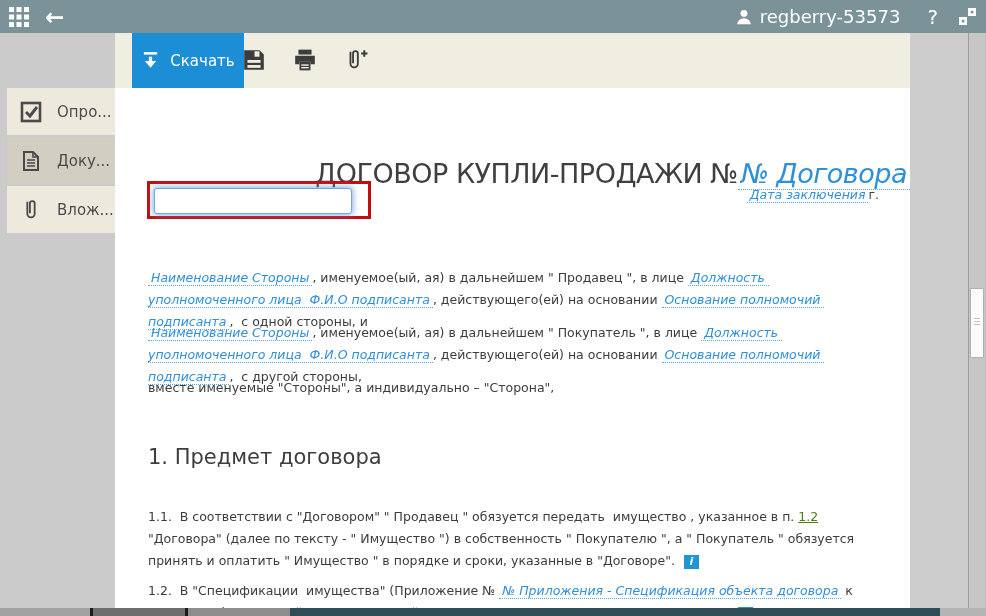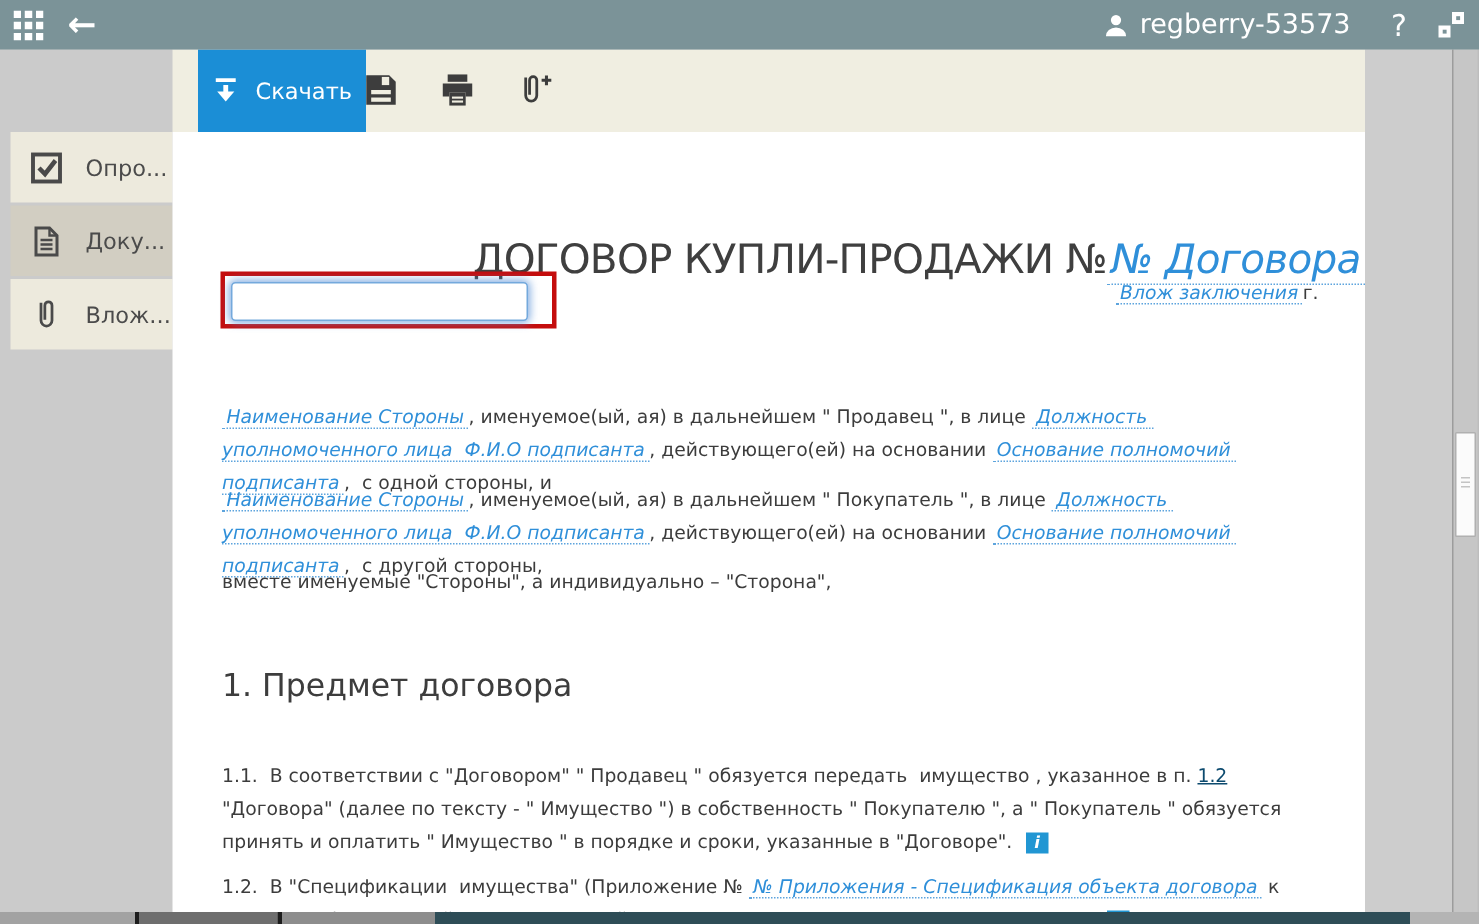--- a/index.html
+++ b/index.html
@@ -40,21 +40,21 @@
   .red-annotation{position:absolute;left:32px;top:93px;width:224px;height:38px;
                   border:3px solid #c40d0d;box-sizing:border-box;}
   .number-input{position:absolute;left:4px;top:4px;width:192px;height:22px;border:1px solid #74a9dc;
                 border-radius:3px;box-shadow:0 0 6px 1px rgba(90,145,215,.75);outline:none;}
   .date-line{position:absolute;top:99px;right:31px;font-size:12.5px;color:#3c3c3c;}
   .para{position:absolute;left:33px;width:726px;font-size:12.5px;line-height:22px;
         color:#3c3c3c;white-space:pre-wrap;}
   .doc-h1{position:absolute;left:33px;top:357px;font-size:21px;color:#3d3d3d;font-weight:400;}
   .tpl-link{color:#2f8fd9;font-style:italic;text-decoration:none;cursor:pointer;
             border-bottom:1px dotted #5da4dd;padding:0 3px;}
-  .doc-link{color:#0c4a6e;text-decoration:underline;cursor:pointer;}
+  .doc-link{color:#4d7c0f;text-decoration:underline;cursor:pointer;}
   .info-badge{display:inline-block;min-width:15px;height:14px;background:#2196d3;color:#fff;
               font-size:11px;font-weight:bold;font-style:italic;text-align:center;
               line-height:14px;margin-left:5px;cursor:pointer;}
   
   .right-gutter{position:absolute;left:795px;top:0;right:0;bottom:0;background:#cdcdcd;}
   .vtrack{position:absolute;left:58px;width:16px;top:0;bottom:0;background:#c6c6c6;
           border-left:1px solid #9c9c9c;border-right:1px solid #bdbdbd;cursor:pointer;}
   .vthumb{position:absolute;left:1px;right:1px;top:255px;height:68px;background:#fbfbfb;
           border:1px solid #b0b0b0;border-radius:1px;cursor:grab;}
   .vthumb .grips{position:absolute;left:3px;right:3px;top:29px;height:1px;background:#c4c4c4;
@@ -158,21 +158,21 @@
   </div>
 
   <div class="doc">
 
     <div class="doc-title"><span>ДОГОВОР КУПЛИ-ПРОДАЖИ №</span><a class="tpl-link">№ Договора</a></div>
 
     <div class="red-annotation">
       <input class="number-input" type="text" value="" style="">
     </div>
 
-    <div class="date-line"><a class="tpl-link">Влож заключения</a><span>г.</span></div>
+    <div class="date-line"><a class="tpl-link">Дата заключения</a><span>г.</span></div>
 
     <p class="para" style="top:166px"><a class="tpl-link">Наименование Стороны</a><span>, именуемое(ый, ая) в дальнейшем " Продавец ", в лице </span><a class="tpl-link">Должность уполномоченного лица  Ф.И.О подписанта</a><span>, действующего(ей) на основании </span><a class="tpl-link">Основание полномочий подписанта</a><span>,  с одной стороны, и</span></p>
 
     <p class="para" style="top:221px"><a class="tpl-link">Наименование Стороны</a><span>, именуемое(ый, ая) в дальнейшем " Покупатель ", в лице </span><a class="tpl-link">Должность уполномоченного лица  Ф.И.О подписанта</a><span>, действующего(ей) на основании </span><a class="tpl-link">Основание полномочий подписанта</a><span>,  с другой стороны,</span></p>
 
     <p class="para" style="top:276px">вместе именуемые "Стороны", а индивидуально – "Сторона",</p>
 
 
     <div class="doc-h1">1. Предмет договора</div>
 

